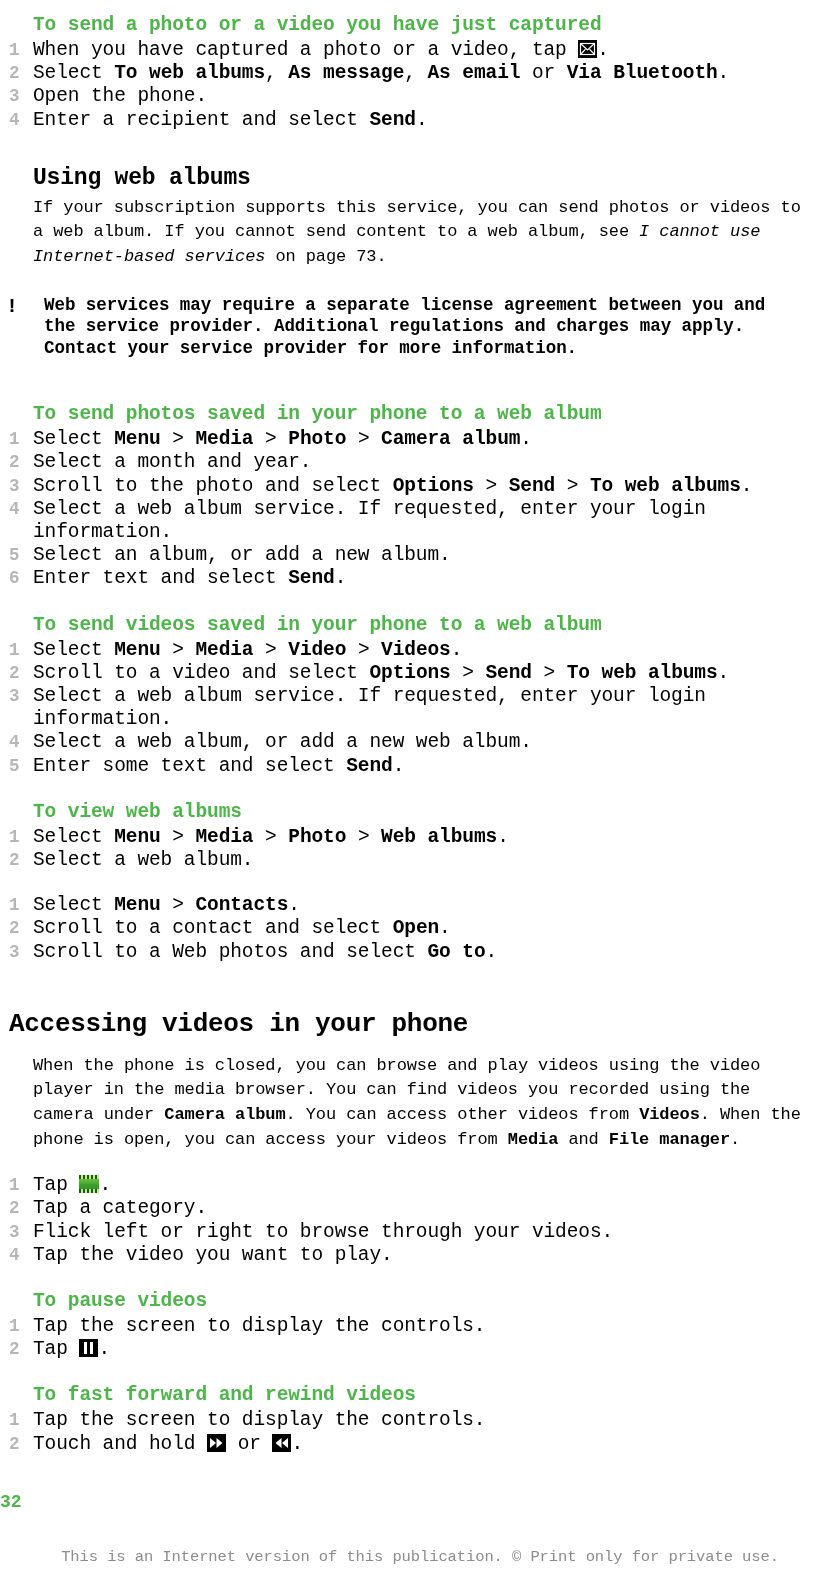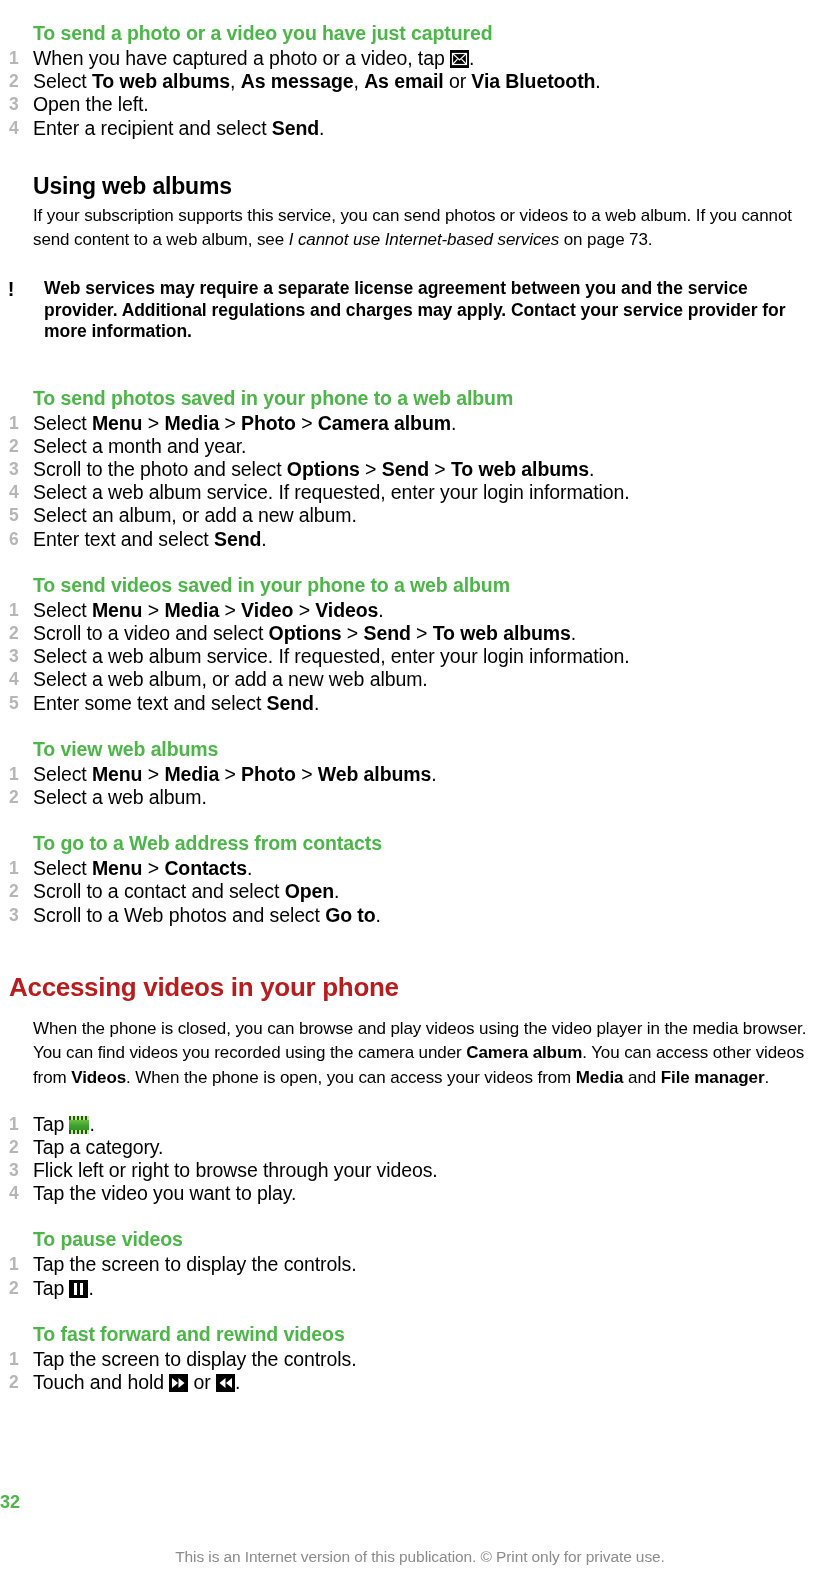--- a/index.html
+++ b/index.html
@@ -13,42 +13,43 @@
     position: relative;
     font-family: "Liberation Sans", sans-serif;
     color: #000000;
     -webkit-font-smoothing: antialiased;
   }
   .page {
     position: relative;
     width: 824px;
     height: 1590px;
     box-sizing: border-box;
-    padding: 13px 10px 0 0;
+    padding: 5px 10px 0 0;
+    font-family: Liberation Mono, monospace;
   }
 
   
   .proc-heading {
     color: #4cb648;
     font-size: 19.5px;
     font-weight: bold;
     line-height: 24px;
     margin: 0 0 2px 33px;
     letter-spacing: -0.1px;
   }
   .sec-heading {
     color: #000;
     font-size: 23px;
     font-weight: bold;
     line-height: 28px;
     margin: 0 0 4px 33px;
     letter-spacing: -0.2px;
   }
   .chap-heading {
-    color: #b91c1c;
+    color: #000000;
     font-size: 26px;
     font-weight: bold;
     line-height: 32px;
     margin: 0 0 6px 9px;
     letter-spacing: -0.3px;
   }
   .para {
     font-size: 17px;
     line-height: 24.6px;
     margin: 0 0 0 33px;
@@ -207,21 +208,21 @@
 
   <ol class="steps">
     <li><span>When you have captured a photo or a video, tap </span><span class="ic ic-envelope"><svg width="19" height="18" viewBox="0 0 19 18">
             <rect x="2.5" y="3.5" width="14" height="11" fill="none" stroke="#ffffff" stroke-width="1.2"></rect>
             <path d="M2.5 3.5 L9.5 10 L16.5 3.5" fill="none" stroke="#ffffff" stroke-width="1.2"></path>
             <path d="M2.5 14.5 L7.5 9.2 M16.5 14.5 L11.5 9.2" fill="none" stroke="#ffffff" stroke-width="1.2"></path>
           </svg></span><span>.</span></li>
 
     <li><span>Select </span><b>To web albums</b><span>, </span><b>As message</b><span>, </span><b>As email</b><span> or </span><b>Via Bluetooth</b><span>.</span></li>
 
-    <li><span>Open the left.</span></li>
+    <li><span>Open the phone.</span></li>
 
     <li><span>Enter a recipient and select </span><b>Send</b><span>.</span></li>
   </ol>
 
   <div class="sp-l"></div>
   <h2 class="sec-heading">Using web albums</h2>
 
   <p class="para"><span>If your subscription supports this service, you can send photos or videos to a web album. If you cannot send content to a web album, see </span><i>I cannot use Internet-based services</i><span> on page 73.</span></p>
 
   <div class="sp-s"></div>
@@ -260,21 +261,20 @@
 
   <div class="sp-m"></div>
   <h3 class="proc-heading">To view web albums</h3>
 
   <ol class="steps">
     <li><span>Select </span><b>Menu</b><span class="gt"> &gt; </span><b>Media</b><span class="gt"> &gt; </span><b>Photo</b><span class="gt"> &gt; </span><b>Web albums</b><span>.</span></li>
     <li><span>Select a web album.</span></li>
   </ol>
 
   <div class="sp-m"></div>
-  <h3 class="proc-heading">To go to a Web address from contacts</h3>
 
   <ol class="steps">
     <li><span>Select </span><b>Menu</b><span class="gt"> &gt; </span><b>Contacts</b><span>.</span></li>
     <li><span>Scroll to a contact and select </span><b>Open</b><span>.</span></li>
     <li><span>Scroll to a Web photos and select </span><b>Go to</b><span>.</span></li>
   </ol>
 
   <div class="sp-xl"></div>
   <h1 class="chap-heading">Accessing videos in your phone</h1>
 

